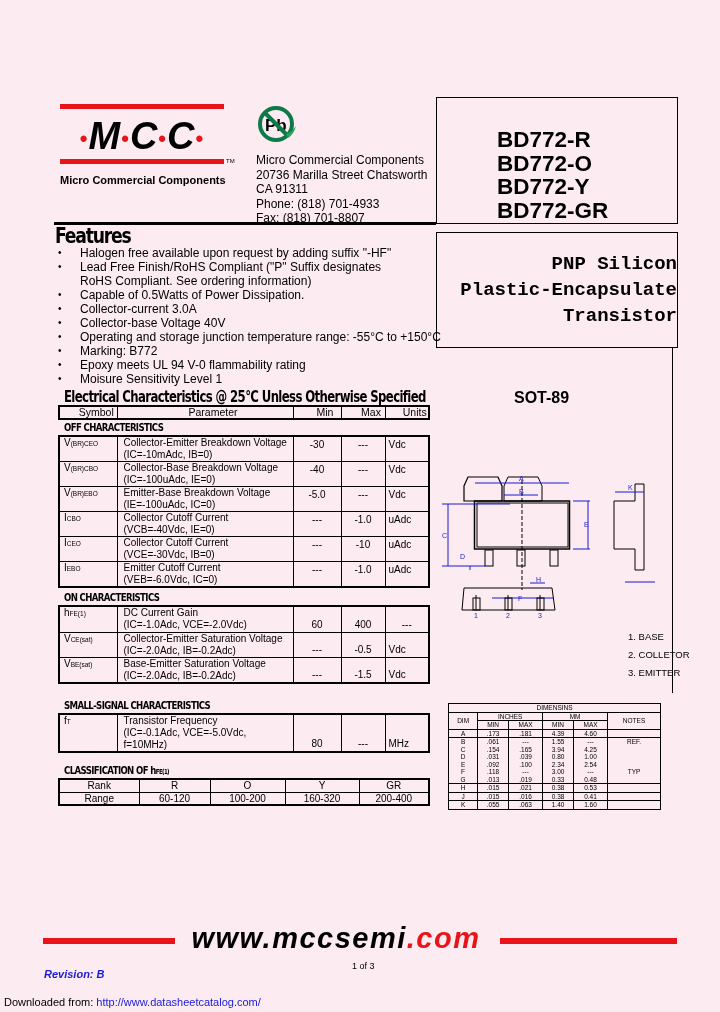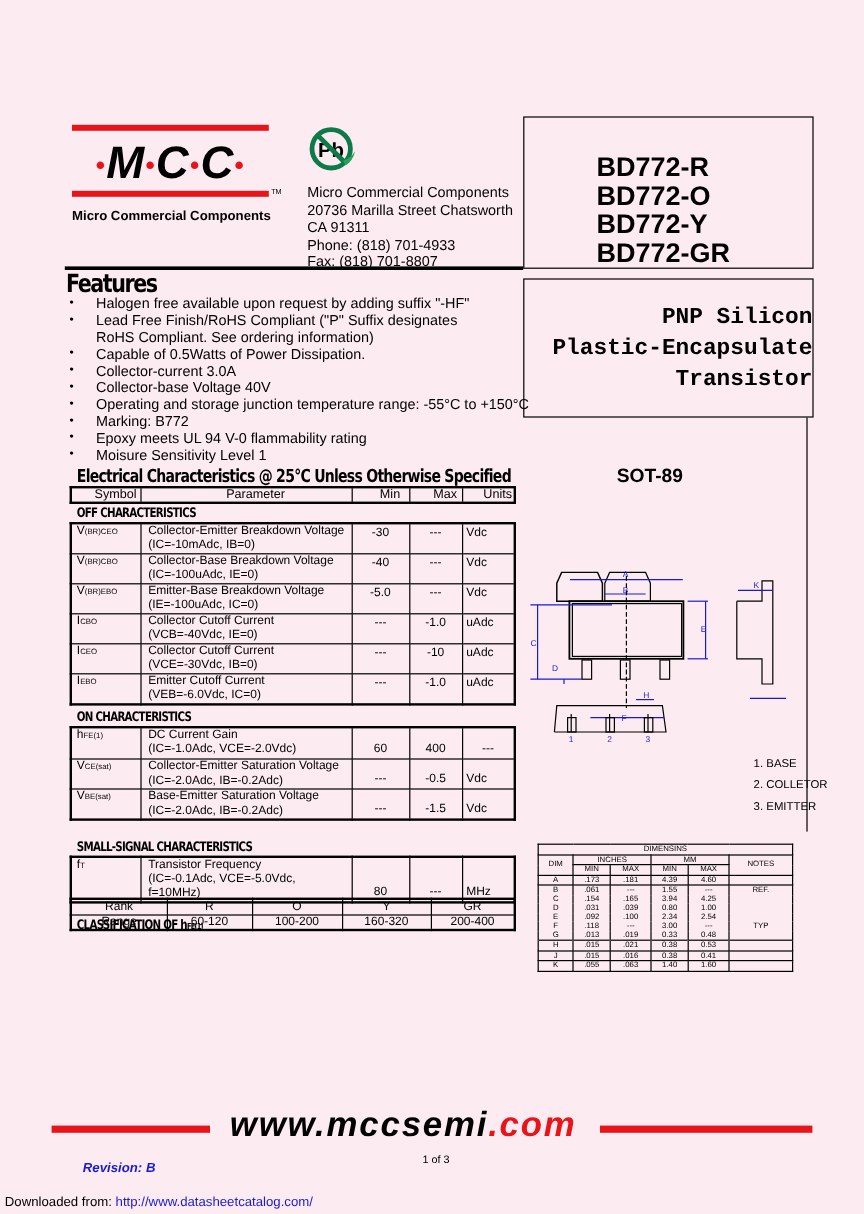--- a/index.html
+++ b/index.html
@@ -45,37 +45,37 @@
   .data-table td { vertical-align: top; line-height: 12px; padding: 0 3px; }
   .data-table td.sym { width: 58px; padding-left: 4px; }
   .data-table td.par { width: 176px; padding-left: 6px; }
   .data-table td.min { width: 48px; text-align: center; }
   .data-table td.max { width: 44px; text-align: center; }
   .data-table td.unit { text-align: left; padding-right: 16px; }
   .data-table td.v { padding-top: 2px; }
   .data-table td.vb { vertical-align: bottom; padding-bottom: 1px; }
   .sub { font-size: 6.5px; }
 
-  .class-table { left: 58px; top: 748px; width: 372px; }
+  .class-table { left: 58px; top: 778px; width: 372px; }
   .class-table td { text-align: center; font-size: 10px; line-height: 11.5px; }
 
   .sot-title { position: absolute; left: 514px; top: 378px; font-size: 16px; font-weight: bold; margin-top: 11px; }
   .pinlabels { position: absolute; left: 602px; top: 628px; font-size: 9.5px; line-height: 18px; margin-left: 26px; }
 
   .dim-table { left: 448px; top: 703px; width: 213px; font-size: 6.5px; }
   .dim-table td { text-align: center; line-height: 7.5px; border: 0.8px solid #000; }
   .dim-table td.nb { border-top: none; border-bottom: none; }
 
   .vline-right { position: absolute; left: 672px; top: 348px; width: 1px; height: 345px; background: #000; }
 
   .footer-bar { position: absolute; top: 938px; height: 6px; background: #e8141a; }
   .footer-url { position: absolute; left: 163px; top: 922px; width: 346px; text-align: center; font-size: 29px; font-weight: bold; font-style: italic; letter-spacing: 1.5px; }
   .footer-url .red { color: #e8141a; }
   .page-num { position: absolute; left: 352px; top: 961px; font-size: 9px; }
-  .revision { position: absolute; left: 44px; top: 968px; font-size: 11px; font-weight: bold; font-style: italic; color: #1a1ad6; margin-left: 25px; }
+  .revision { position: absolute; left: 44px; top: 968px; font-size: 11px; font-weight: bold; font-style: italic; color: #1a1ad6; }
   .date { position: absolute; left: 605px; top: 968px; font-size: 11px; font-weight: bold; font-style: italic; color: #1a1ad6; margin-top: 43px; }
   .downloaded { position: absolute; left: 4px; top: 996px; font-size: 11px; }
   .downloaded .link { color: #1a1ad6; }
 </style>
 </head>
 <body>
 
 <div class="logo-bar" style="top:104px;"></div>
 <div class="logo-text">
   <span class="dot">•</span><span>M</span><span class="dot">•</span><span>C</span><span class="dot">•</span><span>C</span><span class="dot">•</span>

